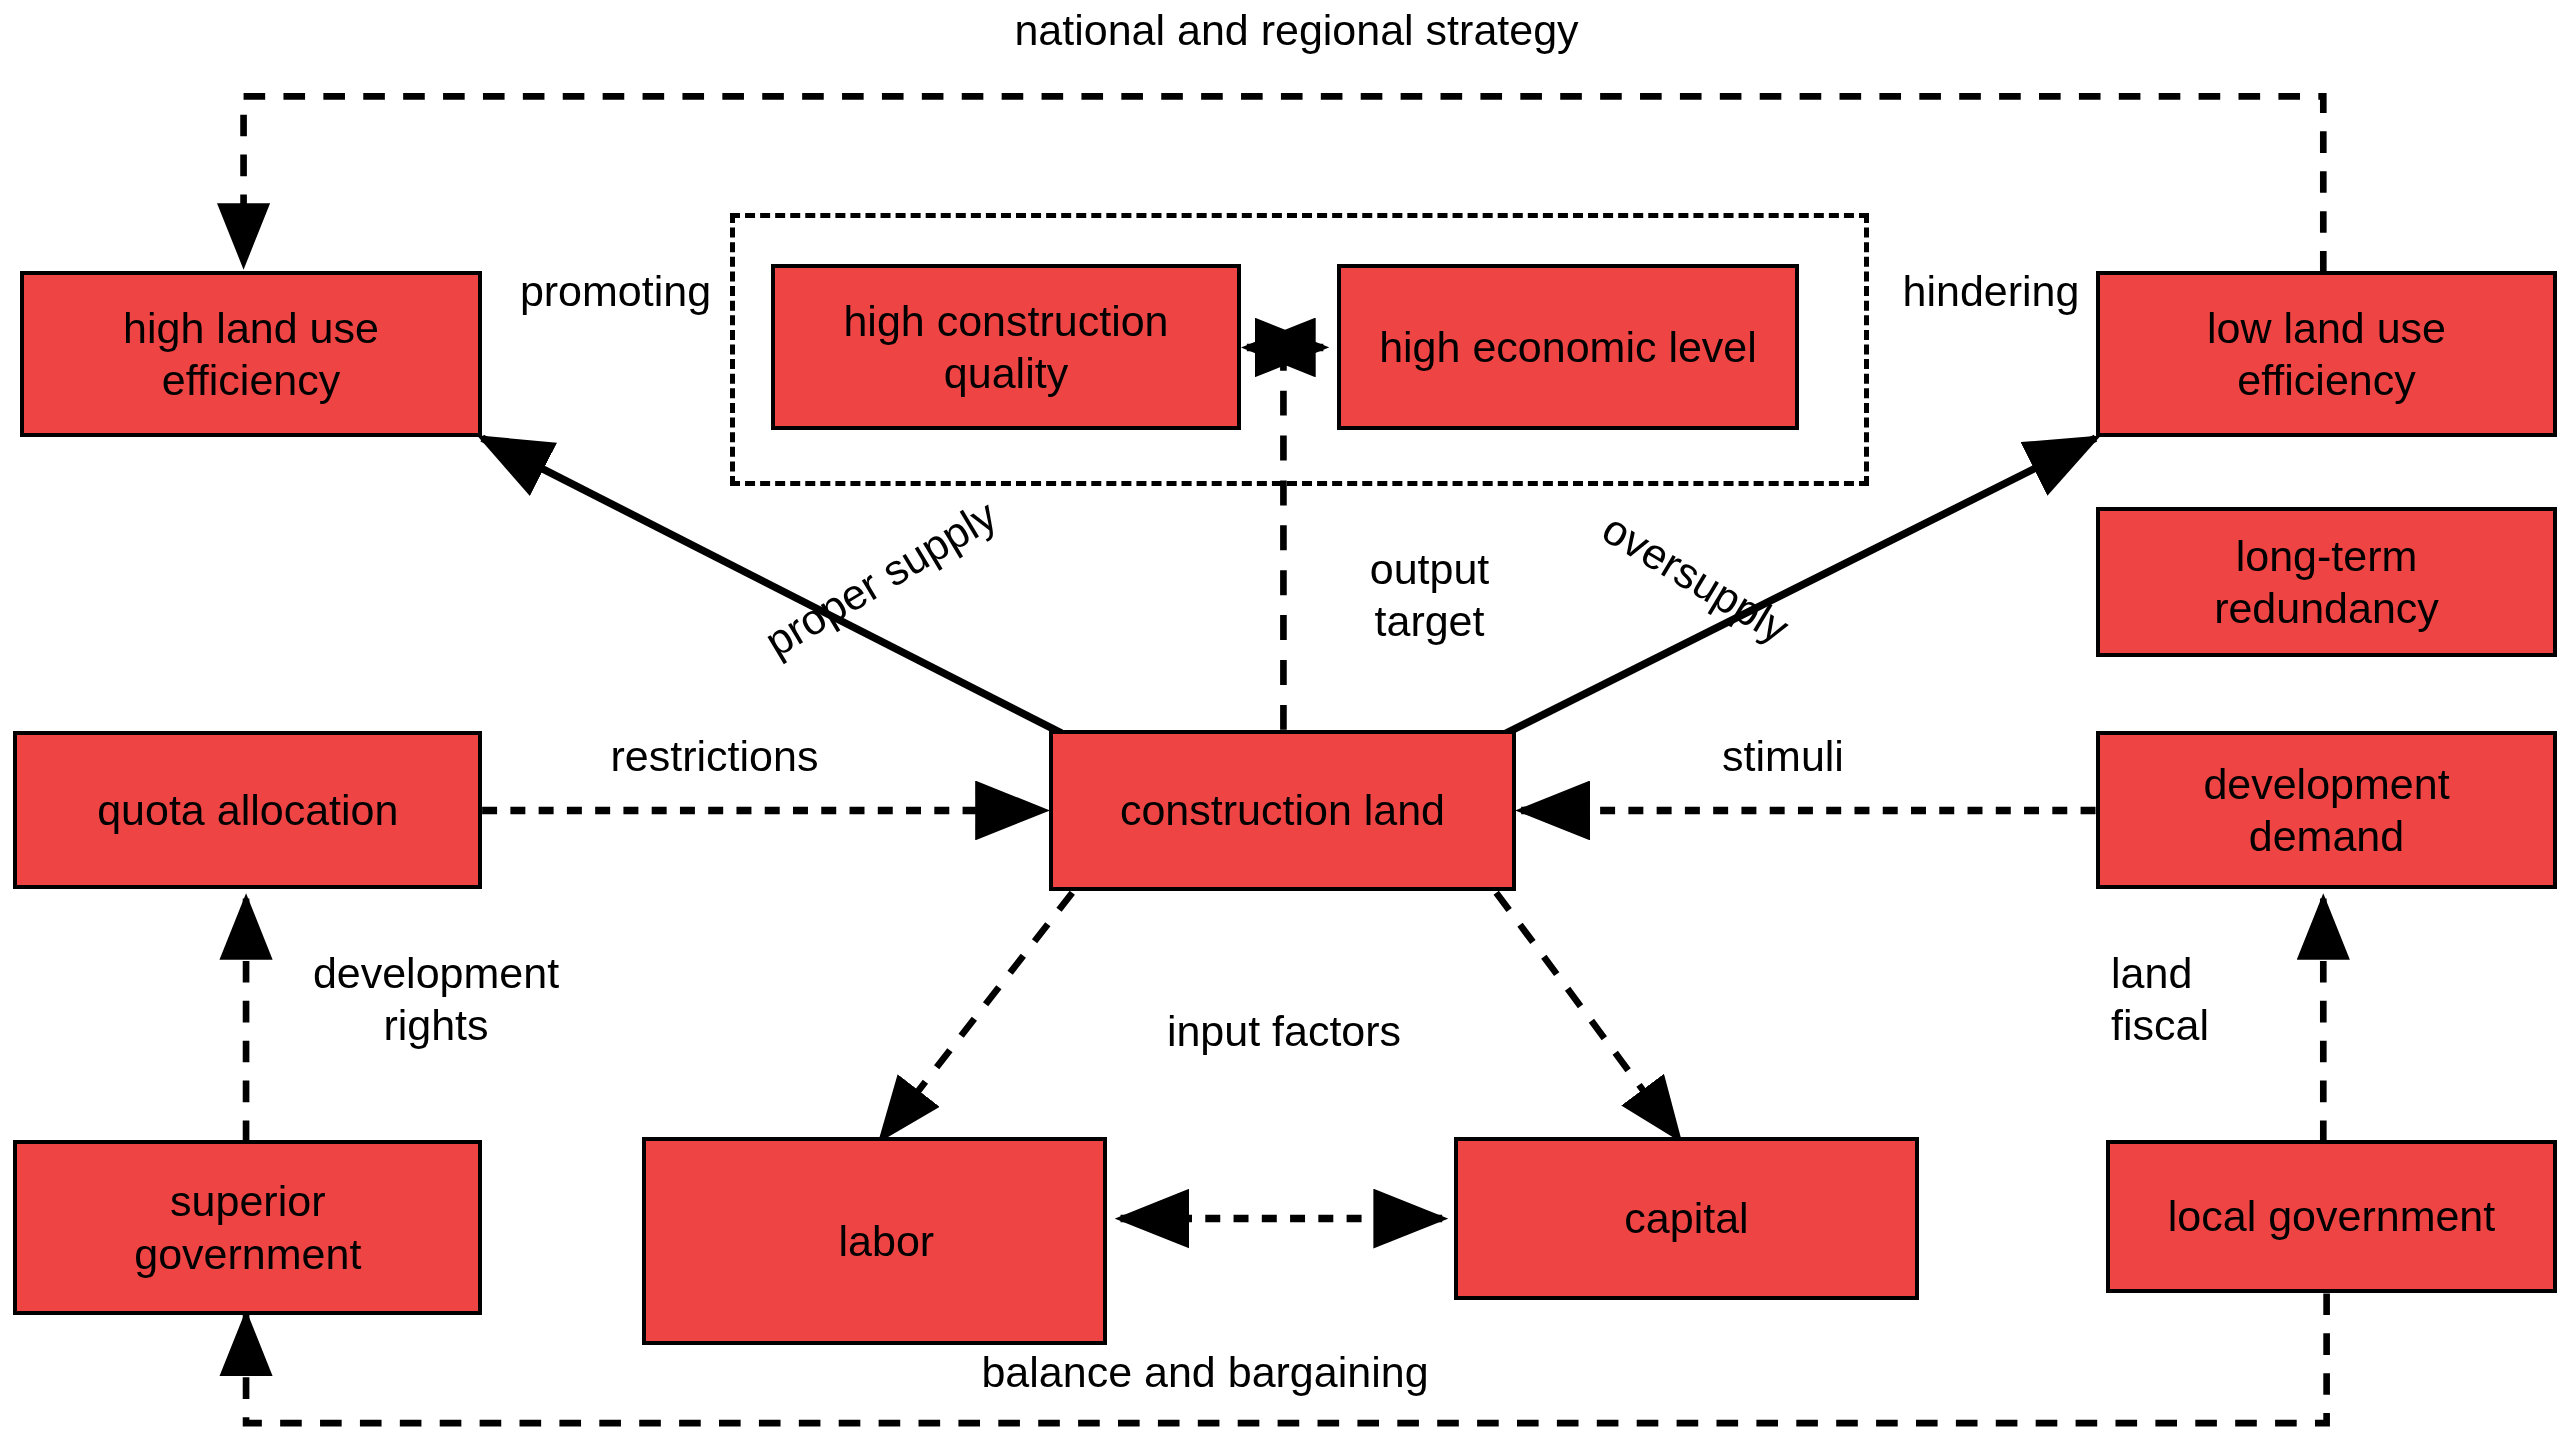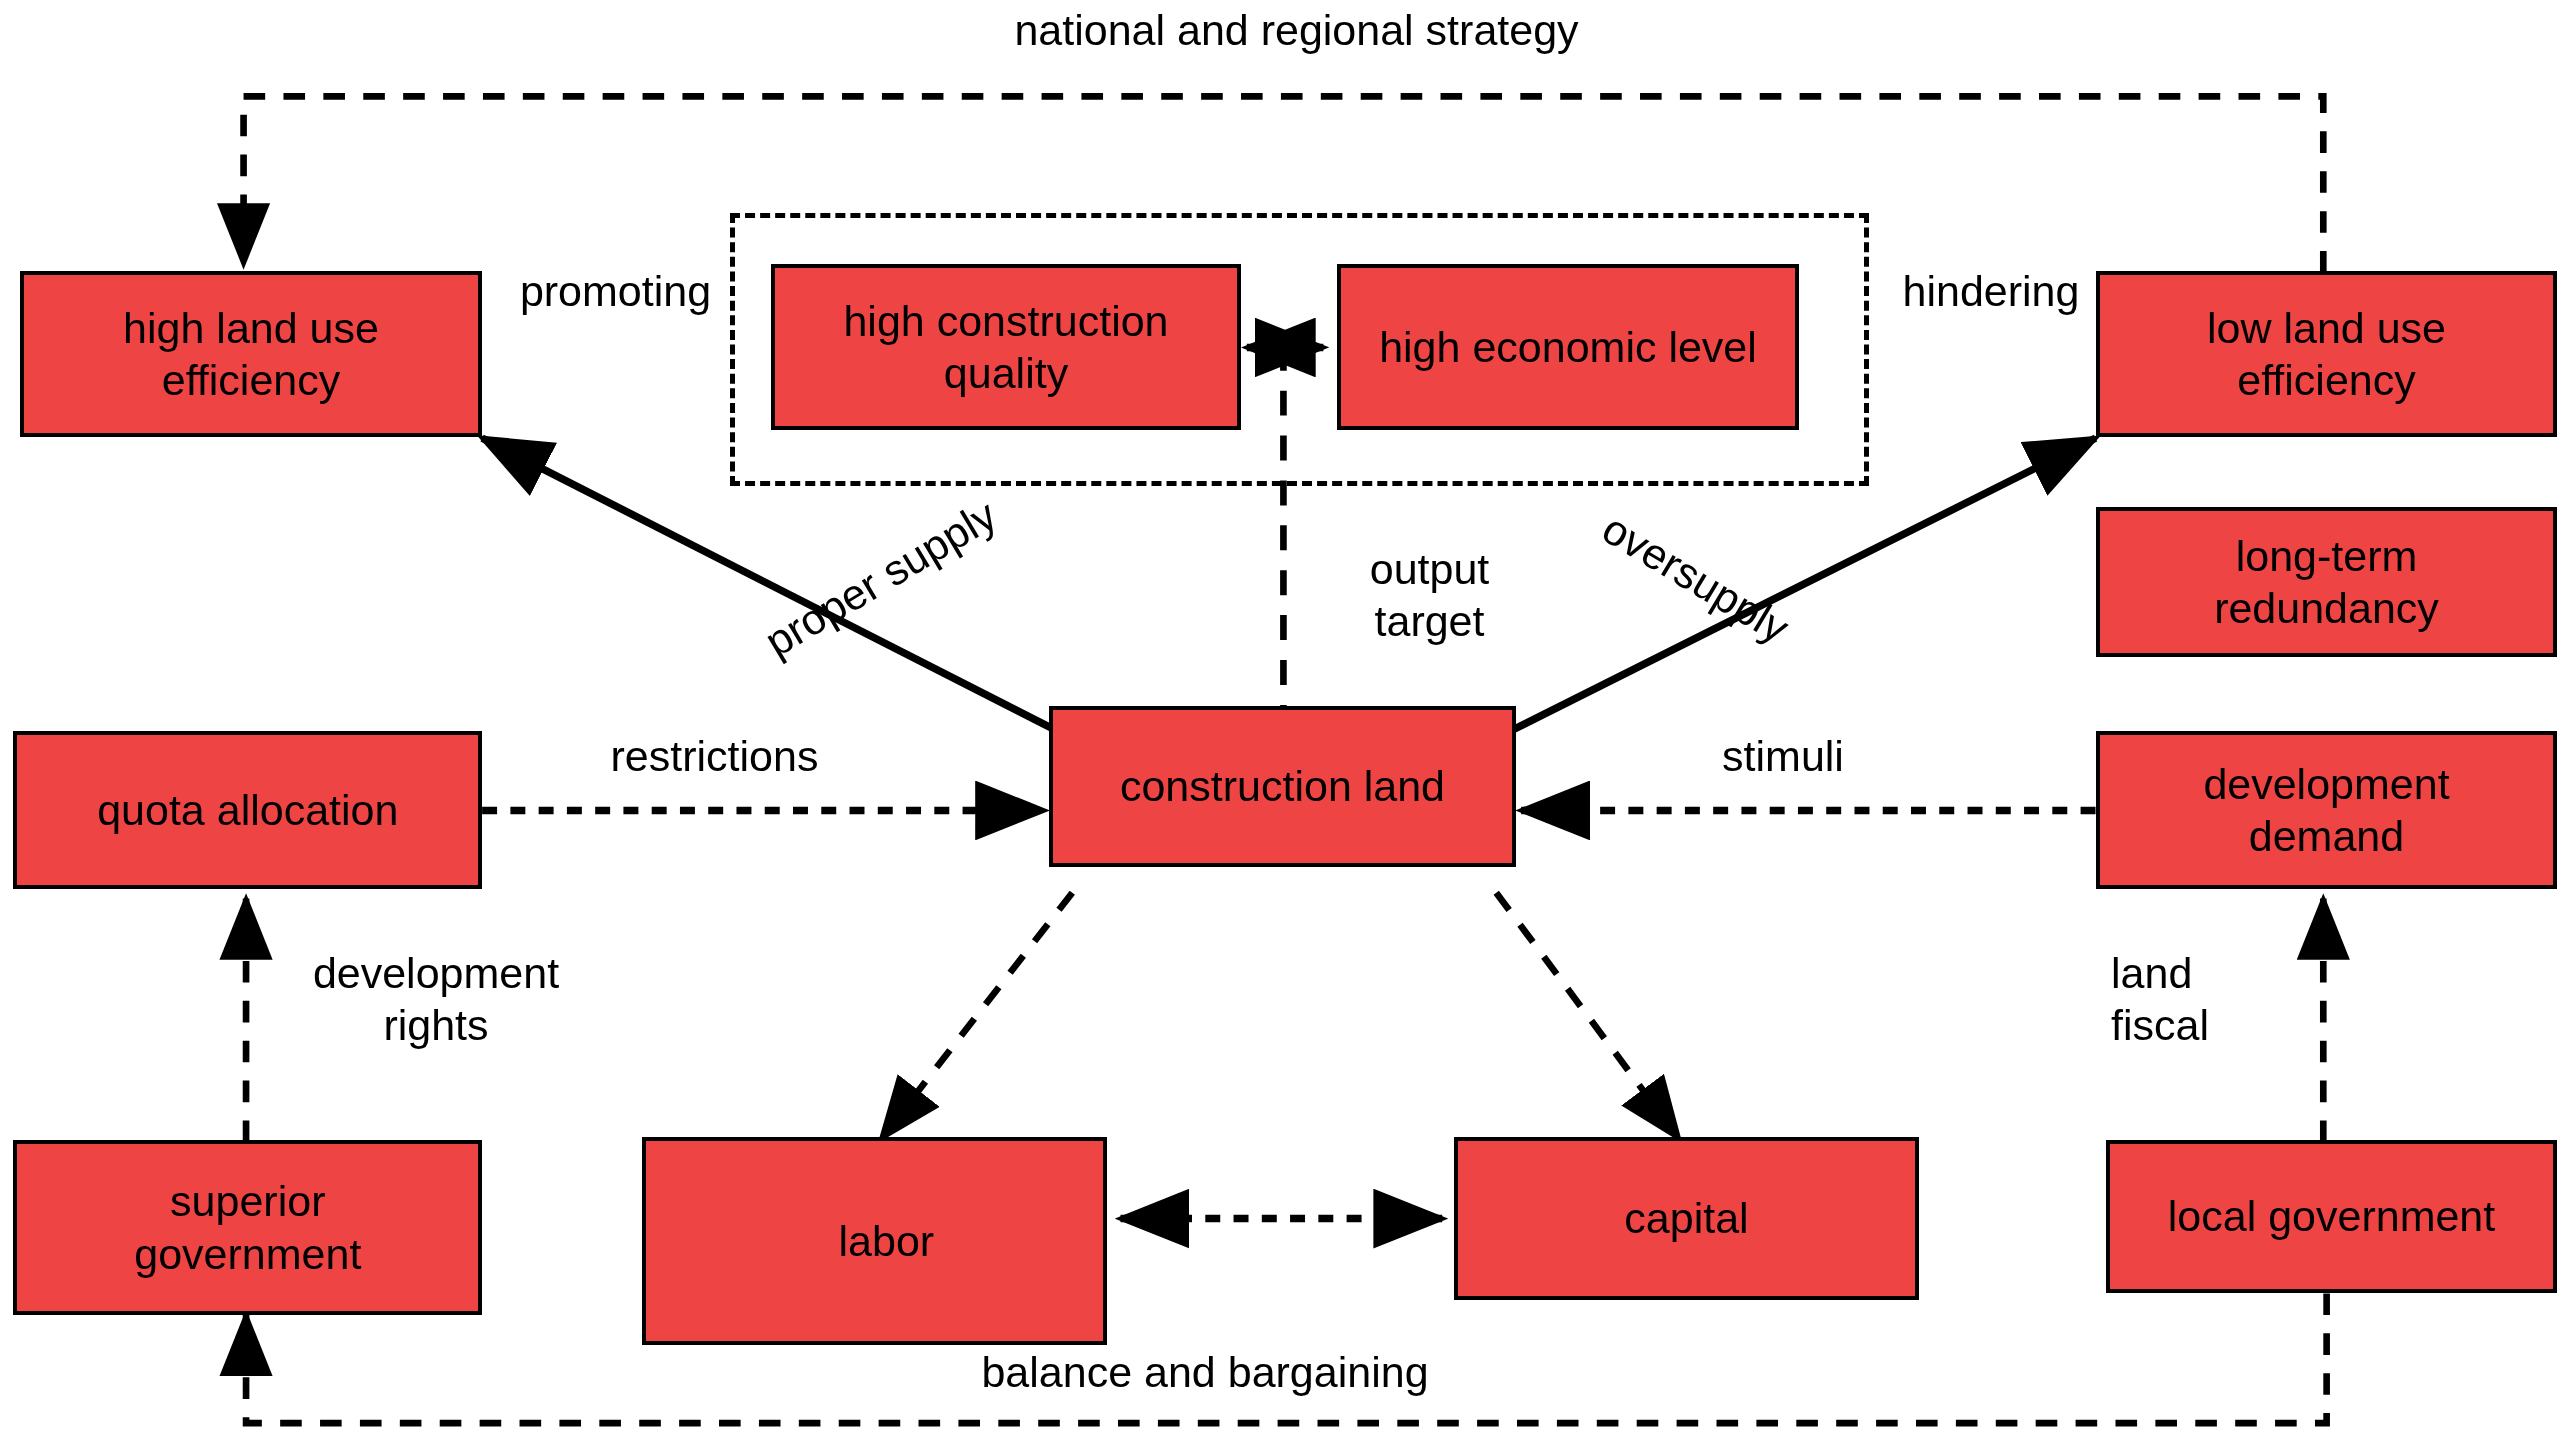--- a/index.html
+++ b/index.html
@@ -161,21 +161,21 @@
     </div>
   </div>
 
   <div class="node" style="left:2096px;top:507px;width:461px;height:150px;">
     <div>
       <span>long-term</span>
       <span>redundancy</span>
     </div>
   </div>
 
-  <div class="node" style="left:1049px;top:706px;width:467px;height:161px;">
+  <div class="node" style="left:1049px;top:730px;width:467px;height:161px;">
     <div>
       <span>construction land</span>
     </div>
   </div>
 
   <div class="node" style="left:2096px;top:731px;width:461px;height:158px;">
     <div>
       <span>development</span>
       <span>demand</span>
     </div>
@@ -228,17 +228,18 @@
   <div class="lbl multi" style="left:270px;top:948px;width:332px;text-align:center;">
     <span>development</span><br>
     <span>rights</span>
   </div>
 
   <div class="lbl multi left" style="left:2111px;top:948px;width:249px;">
     <span>land</span><br>
     <span>fiscal</span>
   </div>
 
+  <div class="lbl" style="left:1043px;top:1006px;width:482px;">input factors</div>
 
   <div class="lbl" style="left:831px;top:1347px;width:748px;">balance and bargaining</div>
 
 </div>
 
 
 </body></html>

